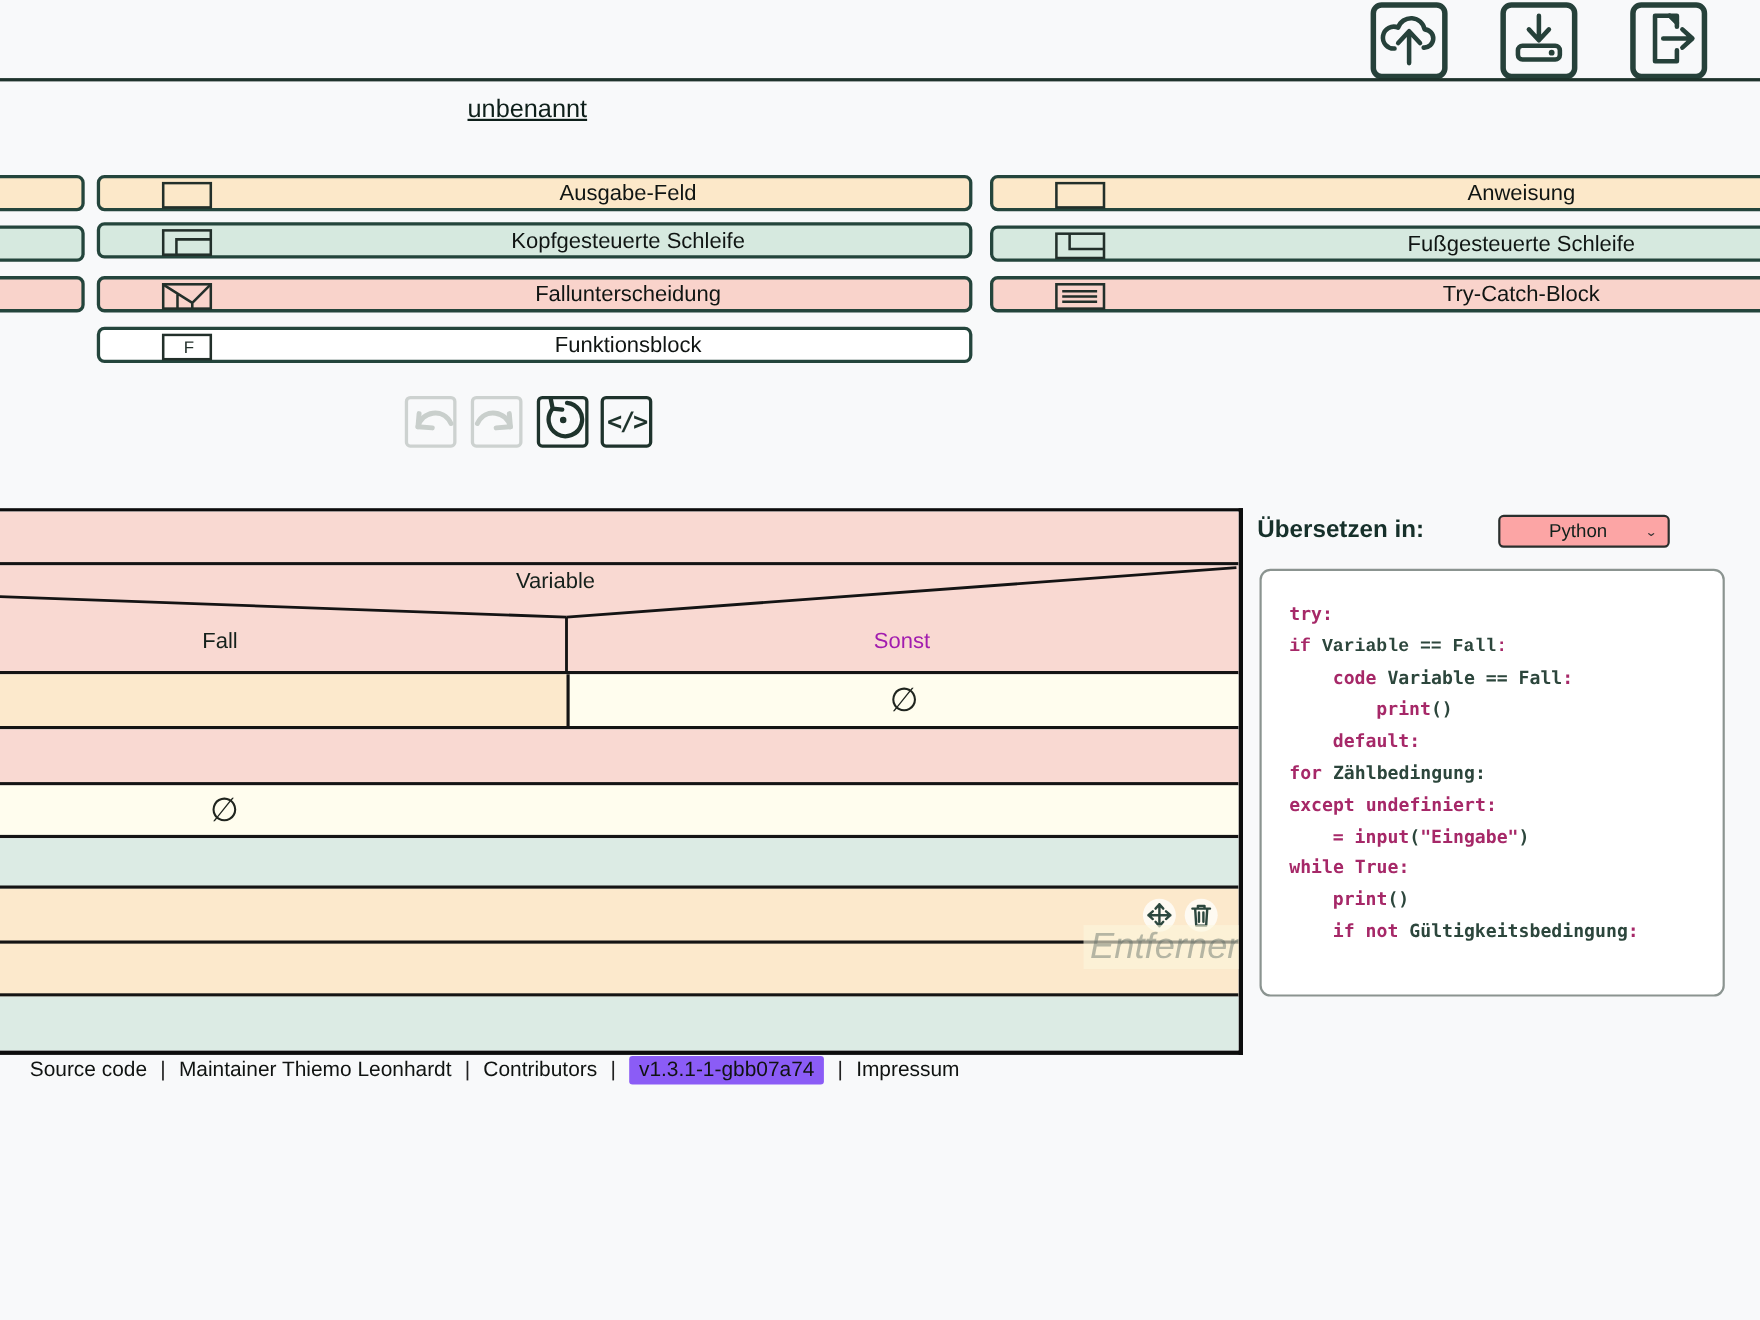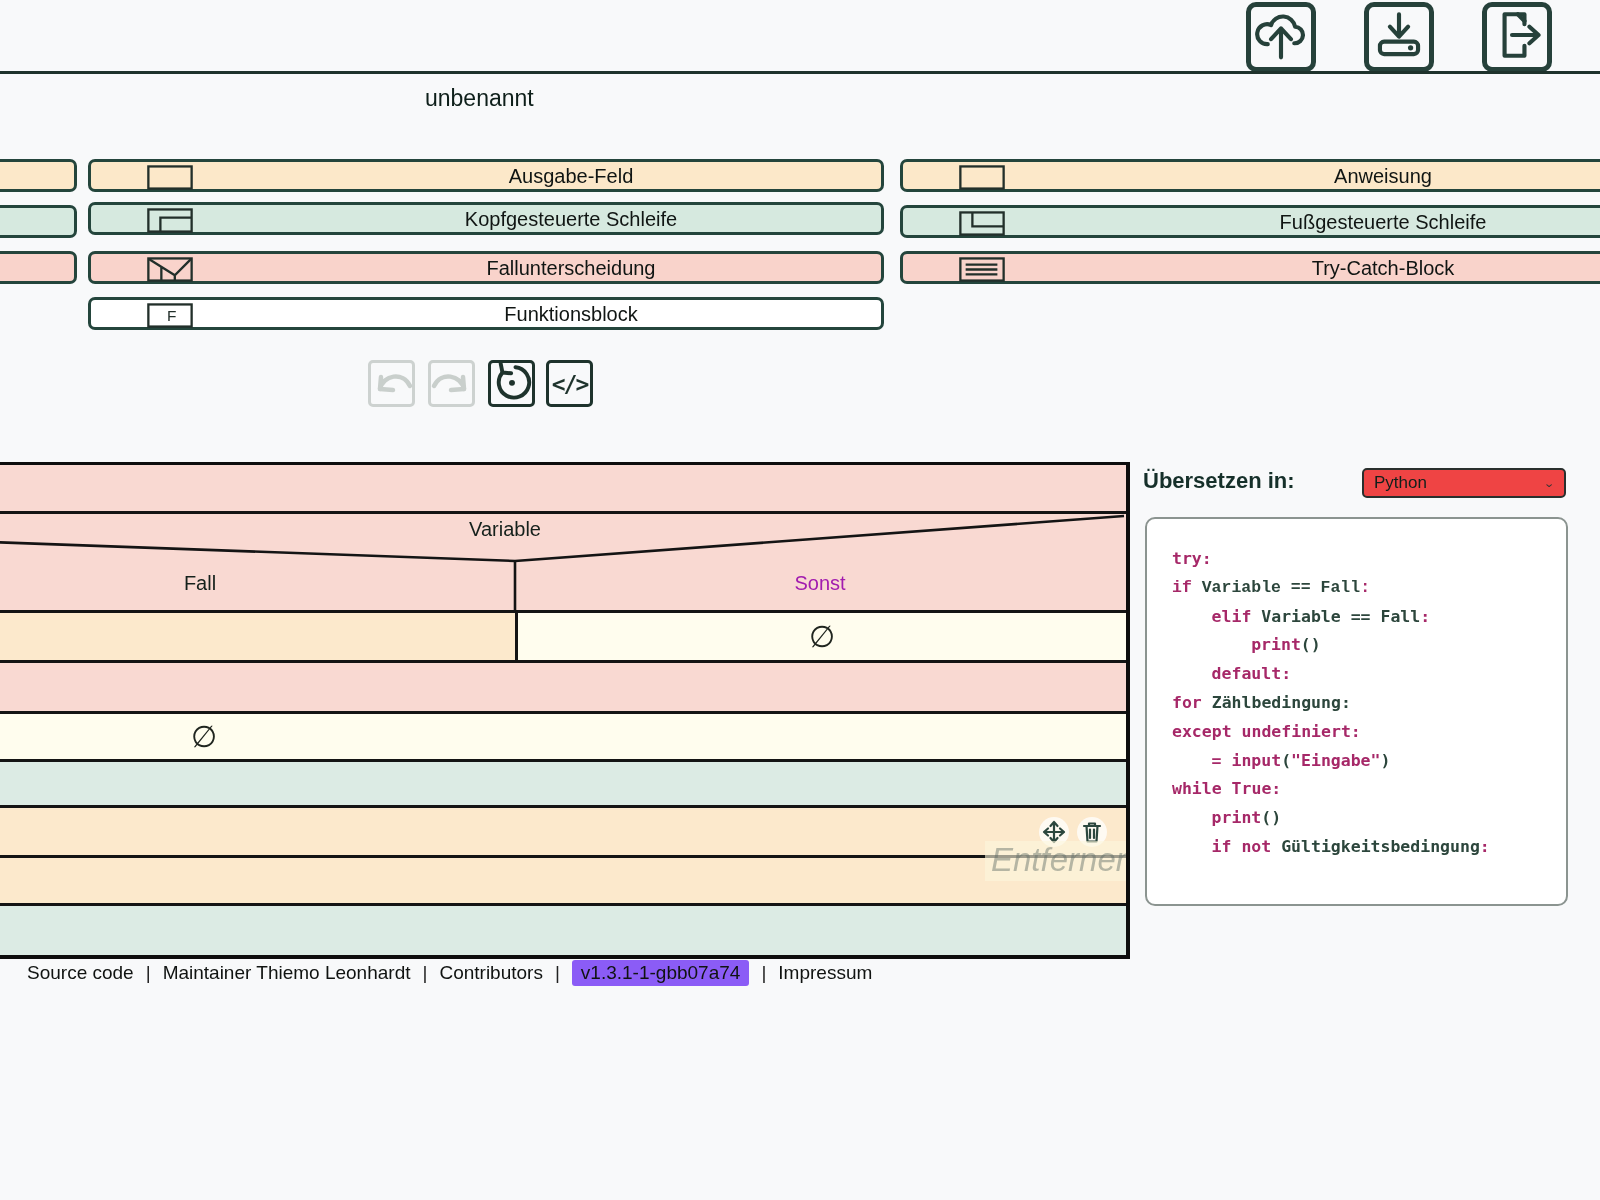--- a/index.html
+++ b/index.html
@@ -3,21 +3,21 @@
 <meta charset="utf-8">
 <style>
   html,body{margin:0;padding:0;background:#f8f9fa;font-family:"Liberation Sans",sans-serif;}
   #app{position:relative;width:1600px;height:1200px;background:#f8f9fa;overflow:hidden;}
 
   
   .topline{position:absolute;left:0;top:71px;width:1600px;height:3px;background:#1f332c;}
   .icon-btn{position:absolute;top:2px;width:70px;height:70px;border:5px solid #26413a;border-radius:10px;
     box-sizing:border-box;background:transparent;display:flex;align-items:center;justify-content:center;cursor:pointer;}
   .icon-btn svg{stroke:#26413a;fill:none;stroke-width:5;stroke-linecap:round;stroke-linejoin:round;}
-  .title{position:absolute;left:425px;top:85px;font-size:23px;color:#0e1f1a;cursor:text;}
+  .title{position:absolute;left:425px;top:85px;font-size:23px;color:#0e1f1a;cursor:text;text-decoration:underline;}
 
   
   .pal-btn{position:absolute;height:33px;border:3px solid #24453c;border-radius:7px;box-sizing:border-box;
     display:block;cursor:grab;}
   .pal-icon{position:absolute;left:55px;top:3px;width:48px;height:25px;}
   .pal-icon svg{stroke:#222f2a;fill:none;stroke-width:2.4;}
   .pal-label{position:absolute;left:480px;top:3px;transform:translateX(-50%);font-size:20px;color:#101513;white-space:nowrap;}
 
   
   .tool-btn{position:absolute;top:360px;width:47px;height:47px;border:3px solid #1e332c;border-radius:5px;
@@ -45,22 +45,22 @@
   .empty-sym{font-size:30px;color:#20251f;line-height:1;}
   .empty-left{position:absolute;left:204px;top:50%;transform:translate(-50%,-50%);}
   .hover-ico{position:absolute;top:9px;width:30px;height:30px;border-radius:50%;background:rgba(255,255,255,.75);
     display:flex;align-items:center;justify-content:center;cursor:pointer;}
   .hover-ico svg{stroke:#2c473e;fill:none;stroke-width:2.2;stroke-linecap:round;stroke-linejoin:round;}
   .tooltip{position:absolute;left:985px;top:376px;width:170px;height:40px;background:rgba(252,247,220,.6);
     font-size:33px;color:rgba(95,108,101,.45);white-space:nowrap;overflow:hidden;z-index:6;padding-left:6px;font-style:italic;}
 
   
   .translate-label{position:absolute;left:1143px;top:468px;font-size:22px;font-weight:bold;color:#16302a;}
-  .lang-select{position:absolute;left:1362px;top:468px;width:204px;height:30px;border:2px solid #2a2f2d;border-radius:5px;
-    box-sizing:border-box;background:#ef4444;display:flex;align-items:center;cursor:pointer;}
+  .lang-select{position:absolute;left:1362px;top:468px;width:156px;height:30px;border:2px solid #2a2f2d;border-radius:5px;
+    box-sizing:border-box;background:#fca5a5;display:flex;align-items:center;cursor:pointer;text-align:center;}
   .lang-select .val{font-size:17px;color:#10201b;margin-left:10px;flex:1;}
   .lang-select .chev{font-size:14px;color:#333;margin-right:9px;transform:scaleY(.8);}
   #codebox{position:absolute;left:1145px;top:517px;width:423px;height:389px;box-sizing:border-box;background:#fff;
     border:2px solid #8b9490;border-radius:10px;padding:26px 10px 10px 25px;overflow:hidden;}
   .cline{font-family:"DejaVu Sans Mono",monospace;font-weight:700;font-size:16.5px;line-height:28.8px;white-space:pre;}
   .tok-k{color:#a62868;}
   .tok-i{color:#2c463c;}
 
   
   #footer{position:absolute;left:27px;top:960px;font-size:19px;color:#101311;display:flex;align-items:center;}
@@ -228,21 +228,21 @@
   </div>
 
   <div class="translate-label">Übersetzen in:</div>
   <div class="lang-select">
     <span class="val">Python</span>
     <span class="chev">⌄</span>
   </div>
   <div id="codebox">
       <div class="cline" style="padding-left: 0px;"><span class="tok-k">try:</span></div>
       <div class="cline" style="padding-left: 0px; font-family: Liberation Mono, monospace;"><span class="tok-k">if </span><span class="tok-i">Variable </span><span class="tok-i">== </span><span class="tok-i">Fall</span><span class="tok-k">:</span></div>
-      <div class="cline" style="padding-left: 39.6px;"><span class="tok-k">elif </span><span class="tok-i">Variable </span><span class="tok-i">== </span><span class="tok-i">Fall</span><span class="tok-k">:</span></div>
+      <div class="cline" style="padding-left: 39.6px;"><span class="tok-k">code </span><span class="tok-i">Variable </span><span class="tok-i">== </span><span class="tok-i">Fall</span><span class="tok-k">:</span></div>
       <div class="cline" style="padding-left: 79.2px;"><span class="tok-k">print</span><span class="tok-i">()</span></div>
       <div class="cline" style="padding-left: 39.6px;"><span class="tok-k">default:</span></div>
       <div class="cline" style="padding-left: 0px;"><span class="tok-k">for </span><span class="tok-i">Zählbedingung</span><span class="tok-i">:</span></div>
       <div class="cline" style="padding-left: 0px;"><span class="tok-k">except undefiniert:</span></div>
       <div class="cline" style="padding-left: 39.6px;"><span class="tok-k">= </span><span class="tok-k">input</span><span class="tok-i">(</span><span class="tok-k">"Eingabe"</span><span class="tok-i">)</span></div>
       <div class="cline" style="padding-left: 0px;"><span class="tok-k">while </span><span class="tok-k">True:</span></div>
       <div class="cline" style="padding-left: 39.6px;"><span class="tok-k">print</span><span class="tok-i">()</span></div>
       <div class="cline" style="padding-left: 39.6px;"><span class="tok-k">if </span><span class="tok-k">not </span><span class="tok-i">Gültigkeitsbedingung</span><span class="tok-k">:</span></div>
     </div>
 

